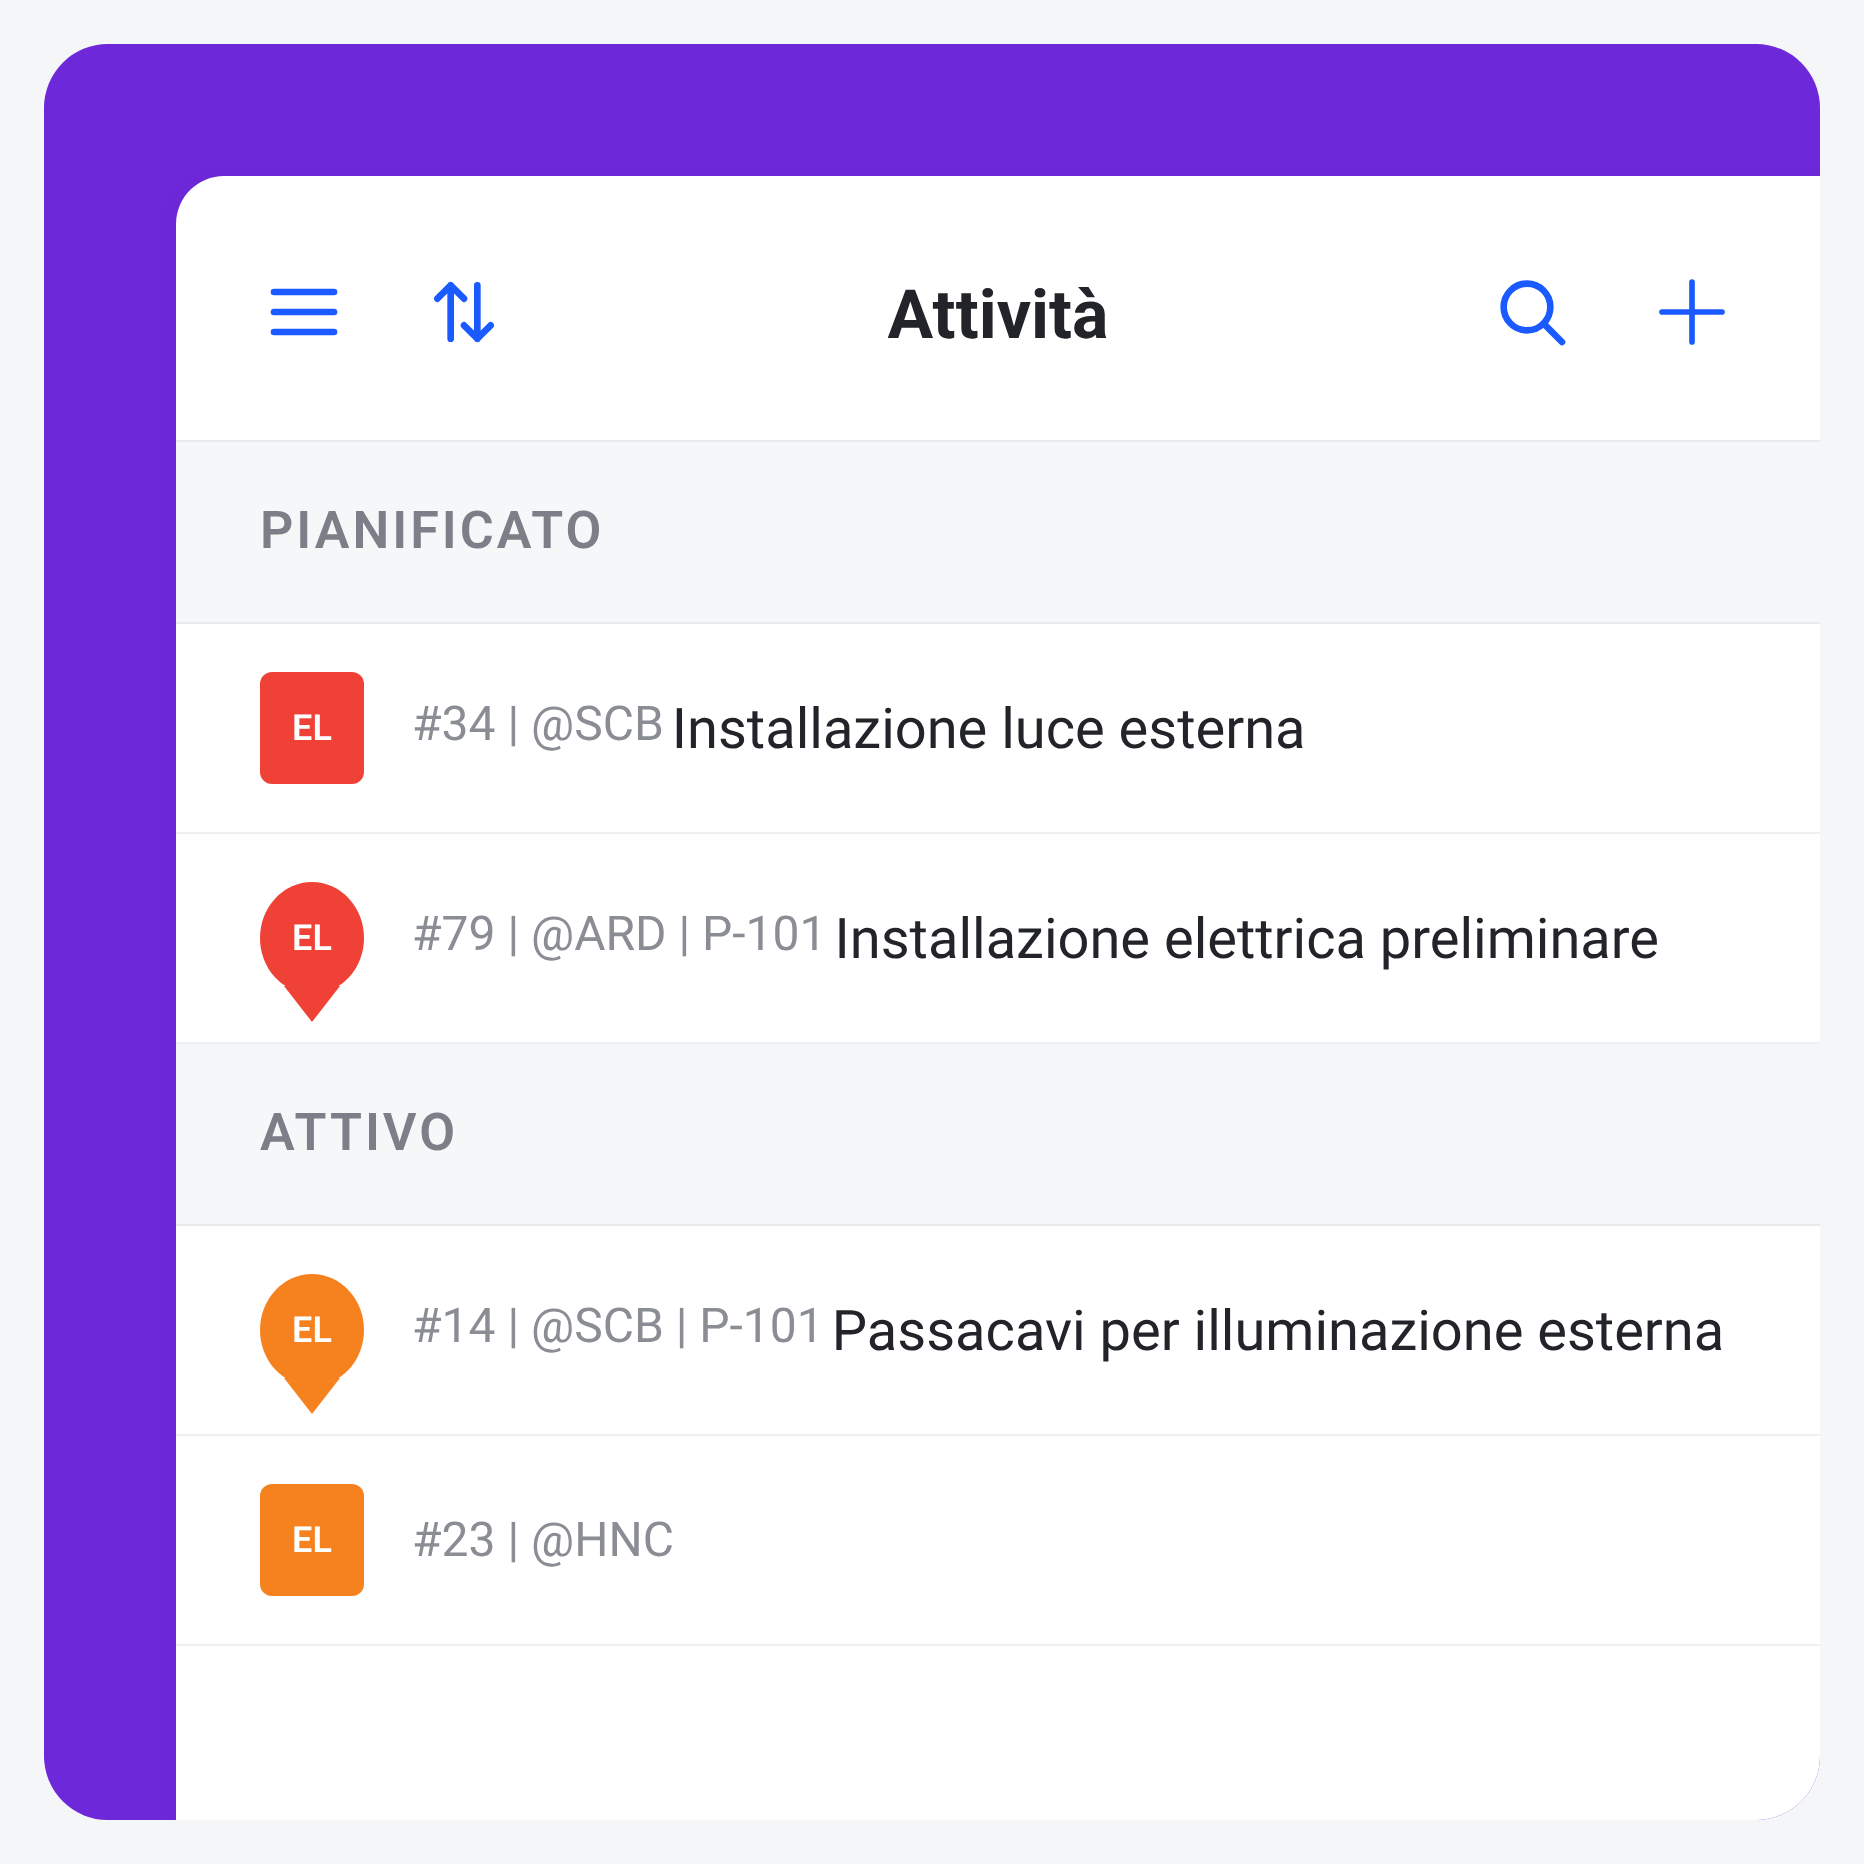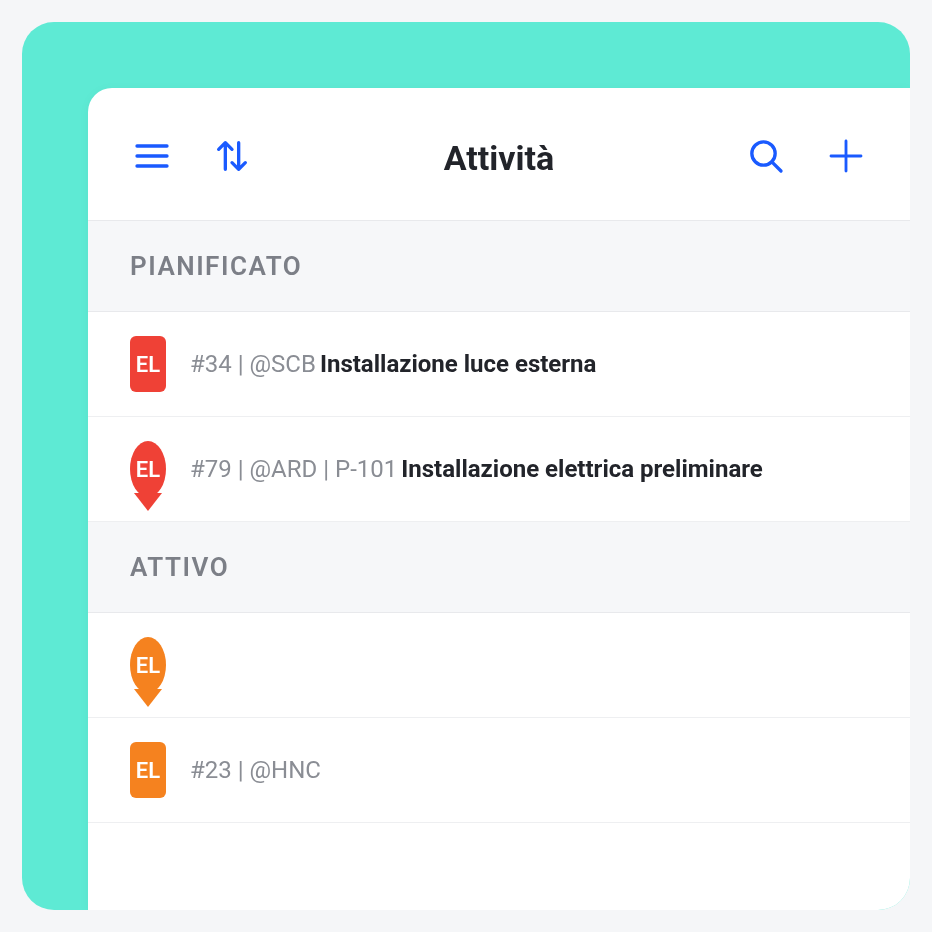--- a/index.html
+++ b/index.html
@@ -11,21 +11,21 @@
       font-family: -apple-system, BlinkMacSystemFont, "Segoe UI", Roboto, Helvetica, Arial, sans-serif;
       background: #f5f6f8;
       width: 932px;
       height: 932px;
       padding: 22px;
       overflow: hidden;
     }
     .outer-container {
       width: 100%;
       height: 100%;
-      background: #5eead4;
+      background: #6d28d9;
       border-radius: 32px;
       padding-top: 66px;
       padding-left: 66px;
       overflow: hidden;
     }
     .app-card {
       background: #ffffff;
       border-radius: 24px 0 0 0;
       width: 100%;
       height: 100%;
@@ -76,27 +76,27 @@
     .list-item {
       display: flex;
       align-items: center;
       gap: 24px;
       padding: 24px 42px;
       background: #ffffff;
       border-bottom: 1px solid #eeeff1;
       cursor: pointer;
     }
     .badge {
-      width: 36px;
+      width: 52px;
       height: 56px;
       display: flex;
       align-items: center;
       justify-content: center;
       color: #ffffff;
-      font-size: 22px;
+      font-size: 18px;
       font-weight: 600;
       flex-shrink: 0;
       position: relative;
     }
     .badge-square {
       border-radius: 6px;
     }
     .badge-pin {
       border-radius: 50%;
     }
@@ -118,22 +118,22 @@
       display: flex;
       flex-direction: row;
       gap: 4px;
       min-width: 0;
     }
     .item-meta {
       font-size: 24px;
       color: #8a8d94;
     }
     .item-title {
-      font-size: 24px;
-      font-weight: 700;
+      font-size: 28px;
+      font-weight: 400;
       color: #22242a;
       white-space: nowrap;
     }
     .red { background: #ef4136; border-top-color: #ef4136; }
     .orange { background: #f5821f; border-top-color: #f5821f; }
   </style>
 </head>
 <body>
 
 <div class="outer-container">
@@ -194,20 +194,24 @@
       <div class="item-content">
         <div class="item-meta">#79 | @ARD | P-101</div>
         <div class="item-title">Installazione elettrica preliminare</div>
       </div>
     </div>
 
     <div class="section-header">ATTIVO</div>
 
     <div class="list-item">
       <div class="badge badge-pin orange">EL</div>
+      <div class="item-content">
+        <div class="item-meta">#14 | @SCB | P-101</div>
+        <div class="item-title">Passacavi per illuminazione esterna</div>
+      </div>
     </div>
 
     <div class="list-item">
       <div class="badge badge-square orange">EL</div>
       <div class="item-content">
         <div class="item-meta">#23 | @HNC</div>
         <div class="item-title"></div>
       </div>
     </div>
 

